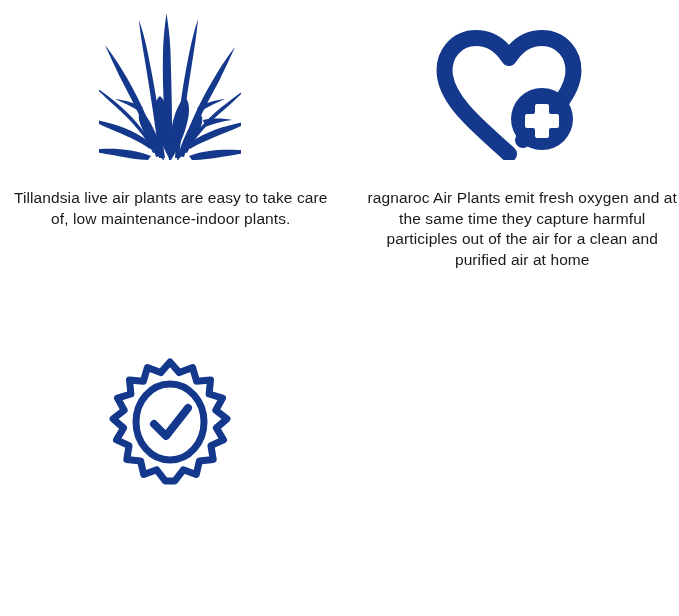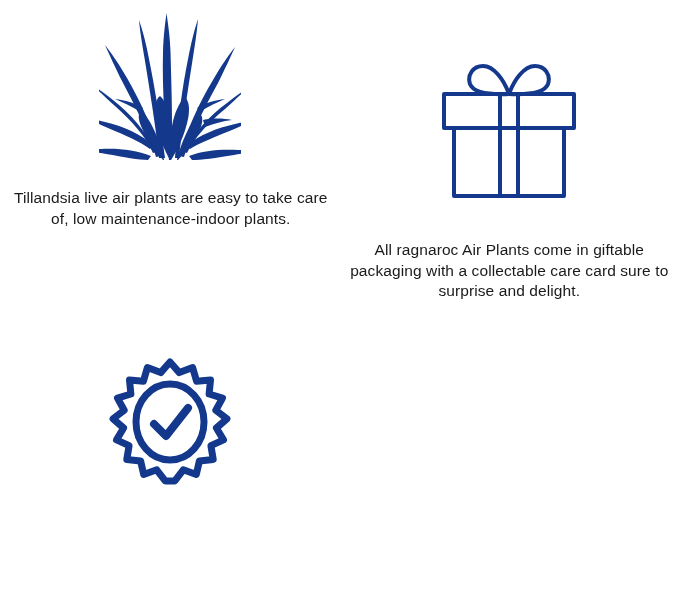--- a/index.html
+++ b/index.html
@@ -91,40 +91,37 @@
 
             <path d="M98 98 C106 93 116 90 126 89 C119 92 110 96 102 101 Z"></path>
             <path d="M44 98 C36 93 26 90 16 89 C23 92 32 96 40 101 Z"></path>
             <path d="M104 110 C113 108 124 108 133 110 C124 111 114 114 106 117 Z"></path>
           </g>
         </svg>
       </div>
       <div class="caption">Tillandsia live air plants are easy to take care of, low maintenance-indoor plants.</div>
     </div>
 
-
-    <div class="cell cell-3">
+    <div class="cell cell-2">
       <div class="icon-wrap">
-        <svg width="150" height="152" viewBox="0 0 150 152" aria-hidden="true">
-          <g fill="none" stroke="#13388c" stroke-width="4" stroke-linecap="round" stroke-linejoin="round">
-
-            <path d="M75 46 C 70 32, 60 18, 49 18 C 39 18, 33 27, 36 36 C 39 44, 52 47, 75 46 Z"></path>
-            <path d="M75 46 C 80 32, 90 18, 101 18 C 111 18, 117 27, 114 36 C 111 44, 98 47, 75 46 Z"></path>
-
-            <rect x="10" y="46" width="130" height="34"></rect>
-
-            <rect x="20" y="80" width="110" height="68"></rect>
-
-            <path d="M66 46 V 148"></path>
-            <path d="M84 46 V 148"></path>
-          </g>
+        <svg width="152" height="130" viewBox="0 0 152 130" aria-hidden="true">
+          <path d="M76 124
+                   C 50 100, 16 74, 12 46
+                   C 9 24, 24 8, 43 8
+                   C 58 8, 69 17, 76 28
+                   C 83 17, 94 8, 109 8
+                   C 128 8, 143 24, 140 46
+                   C 137 68, 113 90, 90 110" fill="none" stroke="#13388c" stroke-width="16" stroke-linecap="round" stroke-linejoin="round"></path>
+          <circle cx="109" cy="89" r="31" fill="#13388c"></circle>
+          <path d="M104 74 h10 a2 2 0 0 1 2 2 v6 a2 2 0 0 0 2 2 h6 a2 2 0 0 1 2 2 v10 a2 2 0 0 1 -2 2 h-6 a2 2 0 0 0 -2 2 v6 a2 2 0 0 1 -2 2 h-10 a2 2 0 0 1 -2 -2 v-6 a2 2 0 0 0 -2 -2 h-6 a2 2 0 0 1 -2 -2 v-10 a2 2 0 0 1 2 -2 h6 a2 2 0 0 0 2 -2 v-6 a2 2 0 0 1 2 -2 z" fill="#ffffff"></path>
         </svg>
       </div>
-      <div class="caption">All ragnaroc Air Plants come in giftable packaging with a collectable care card sure to surprise and delight.</div>
+      <div class="caption">ragnaroc Air Plants emit fresh oxygen and at the same time they capture harmful participles out of the air for a clean and purified air at home</div>
     </div>
+
 
     <div class="cell cell-4">
       <div class="icon-wrap">
         <svg width="140" height="152" viewBox="0 0 140 152" aria-hidden="true">
           <g fill="none" stroke="#13388c" stroke-width="7" stroke-linejoin="round" stroke-linecap="round">
             <path d="M70 6 L79.3 16.6 L92.6 11.5 L96.6 25.2 L110.5 24.1 L109.1 38 L122.5 42.1 L115.8 54.3 L126.9 62.8 L116.4 72 L123.5 83.9 L110.9 89.6 L113.2 103.4 L99.4 104.9 L96.3 118.5 L83.3 113.8 L74.8 124.9 L70 124.9 L65.2 124.9 L56.7 113.8 L43.7 118.5 L40.6 104.9 L26.8 103.4 L29.1 89.6 L16.5 83.9 L23.6 72 L13.1 62.8 L24.2 54.3 L17.5 42.1 L30.9 38 L29.5 24.1 L43.4 25.2 L47.4 11.5 L60.7 16.6 Z"></path>
             <ellipse cx="70" cy="66" rx="34" ry="38"></ellipse>
             <path d="M54 68 L66 80 L88 52" stroke-width="8"></path>
           </g>
         </svg>

